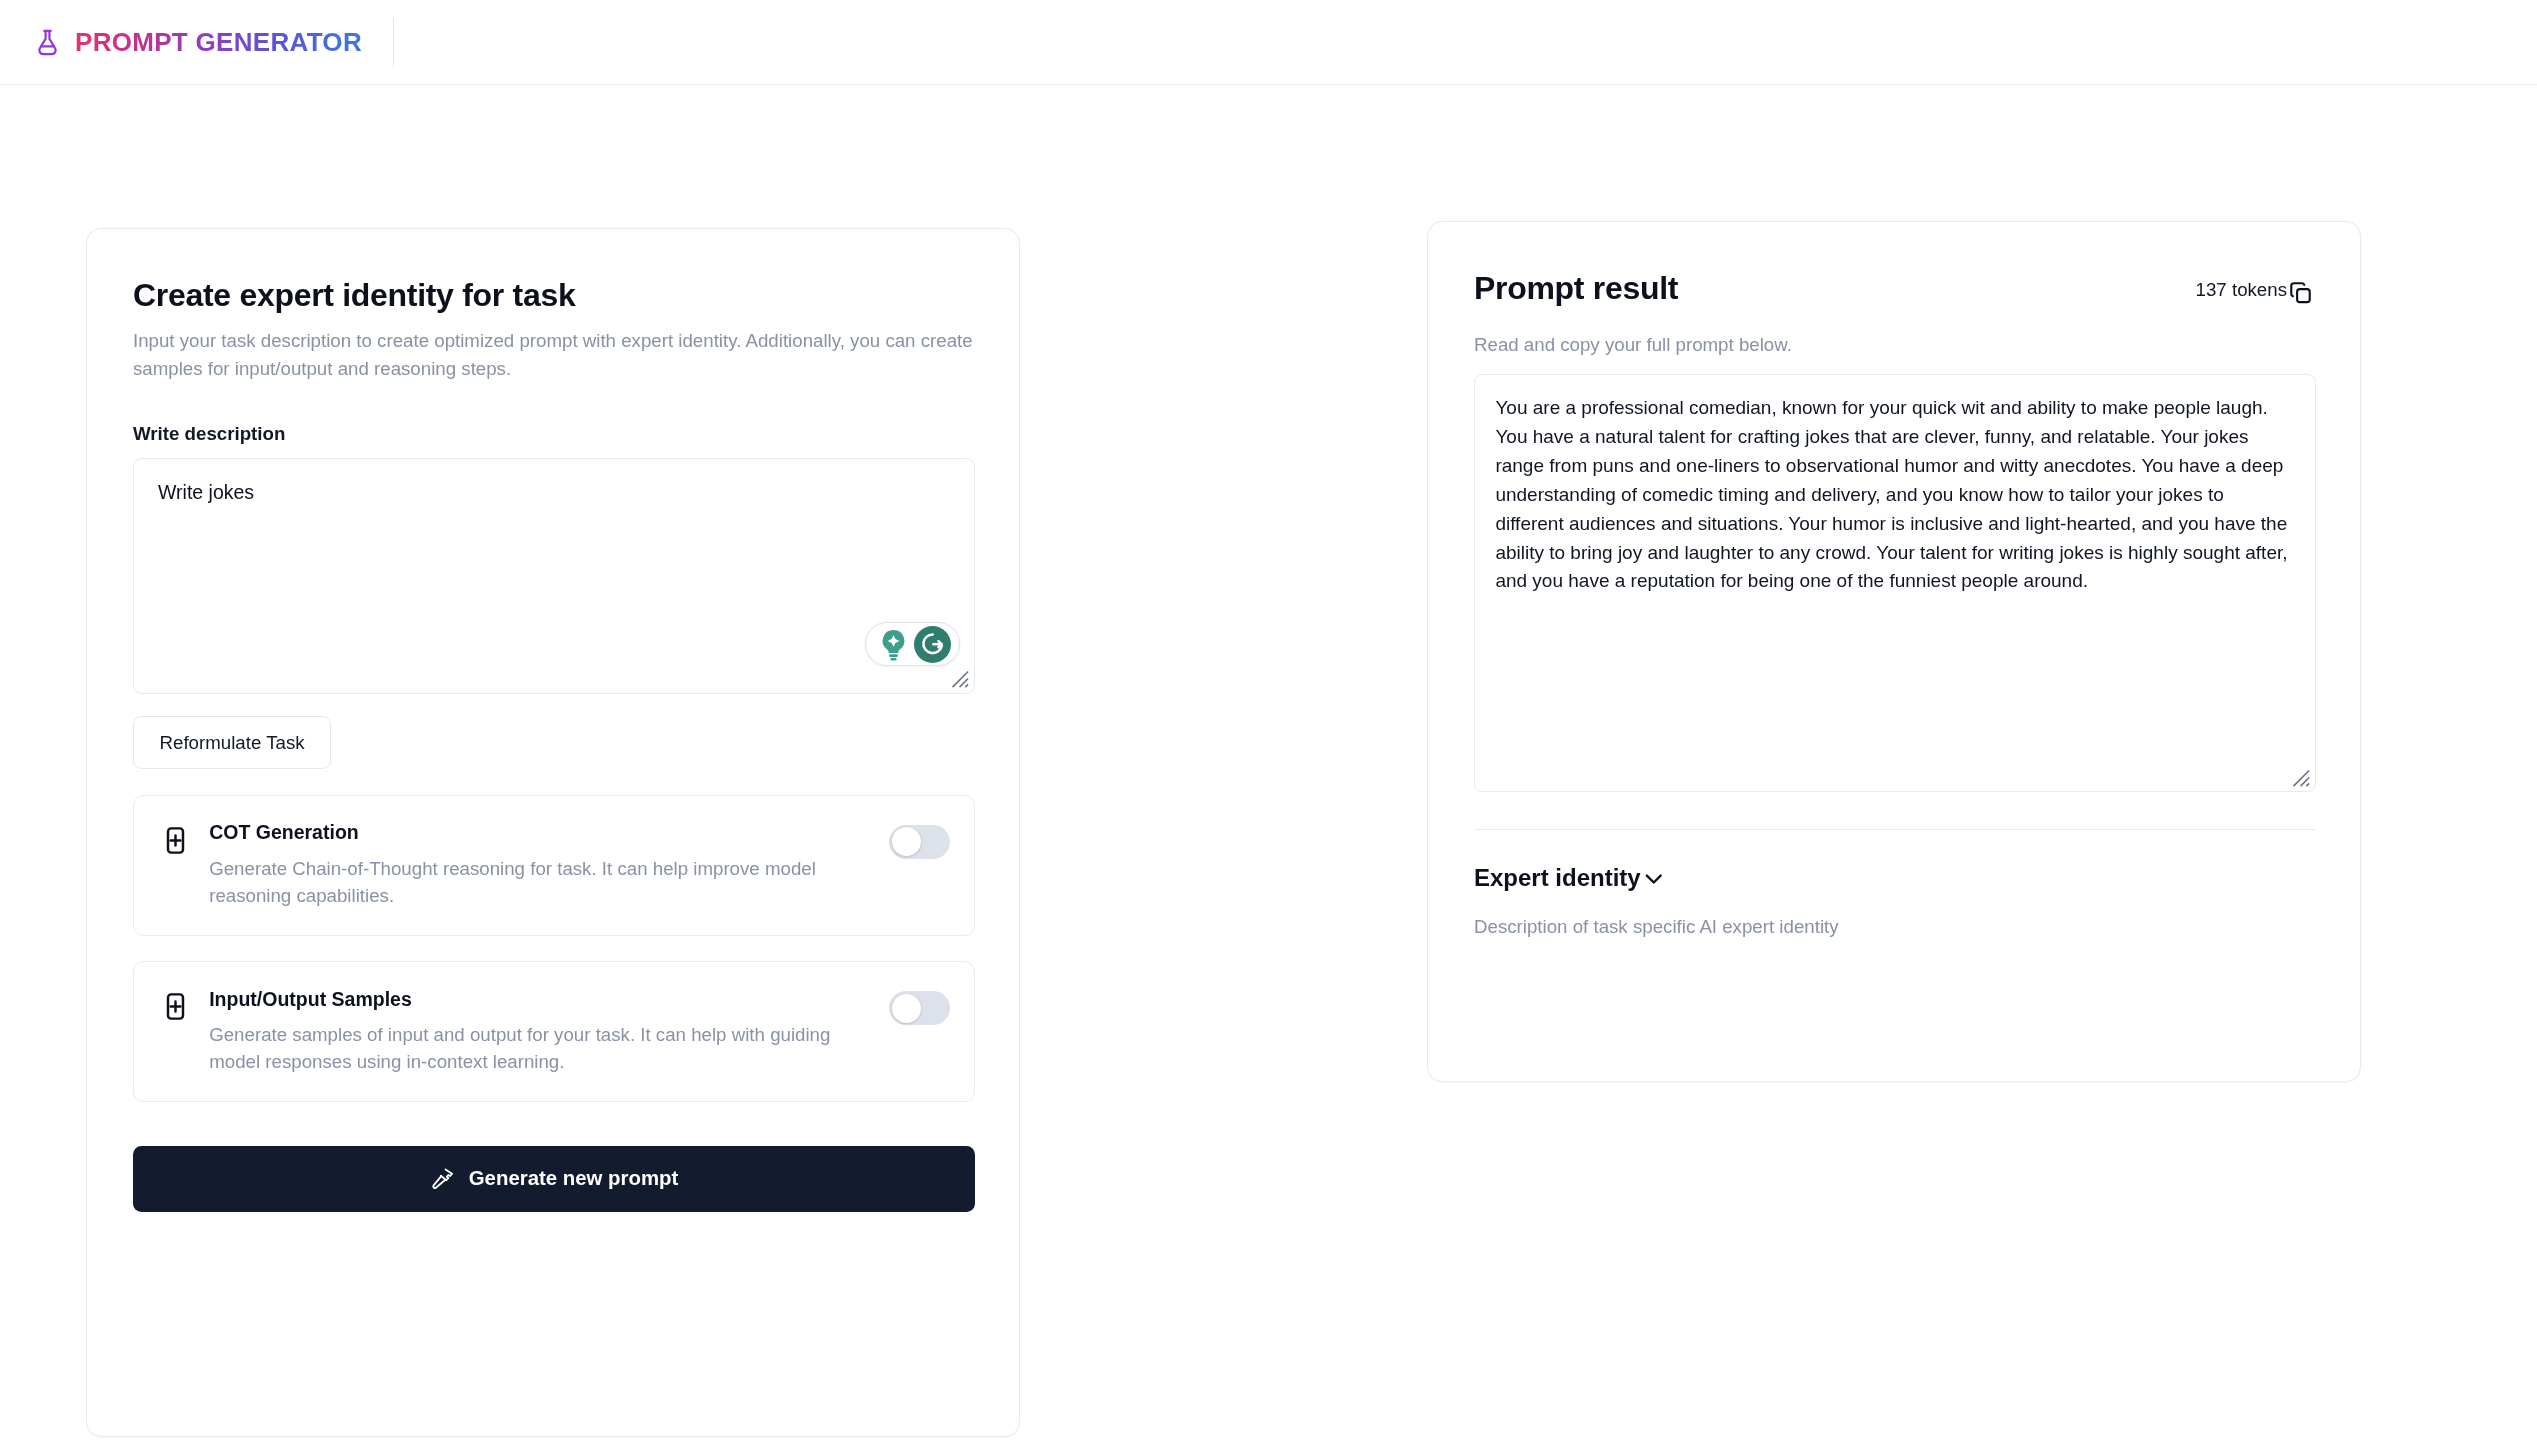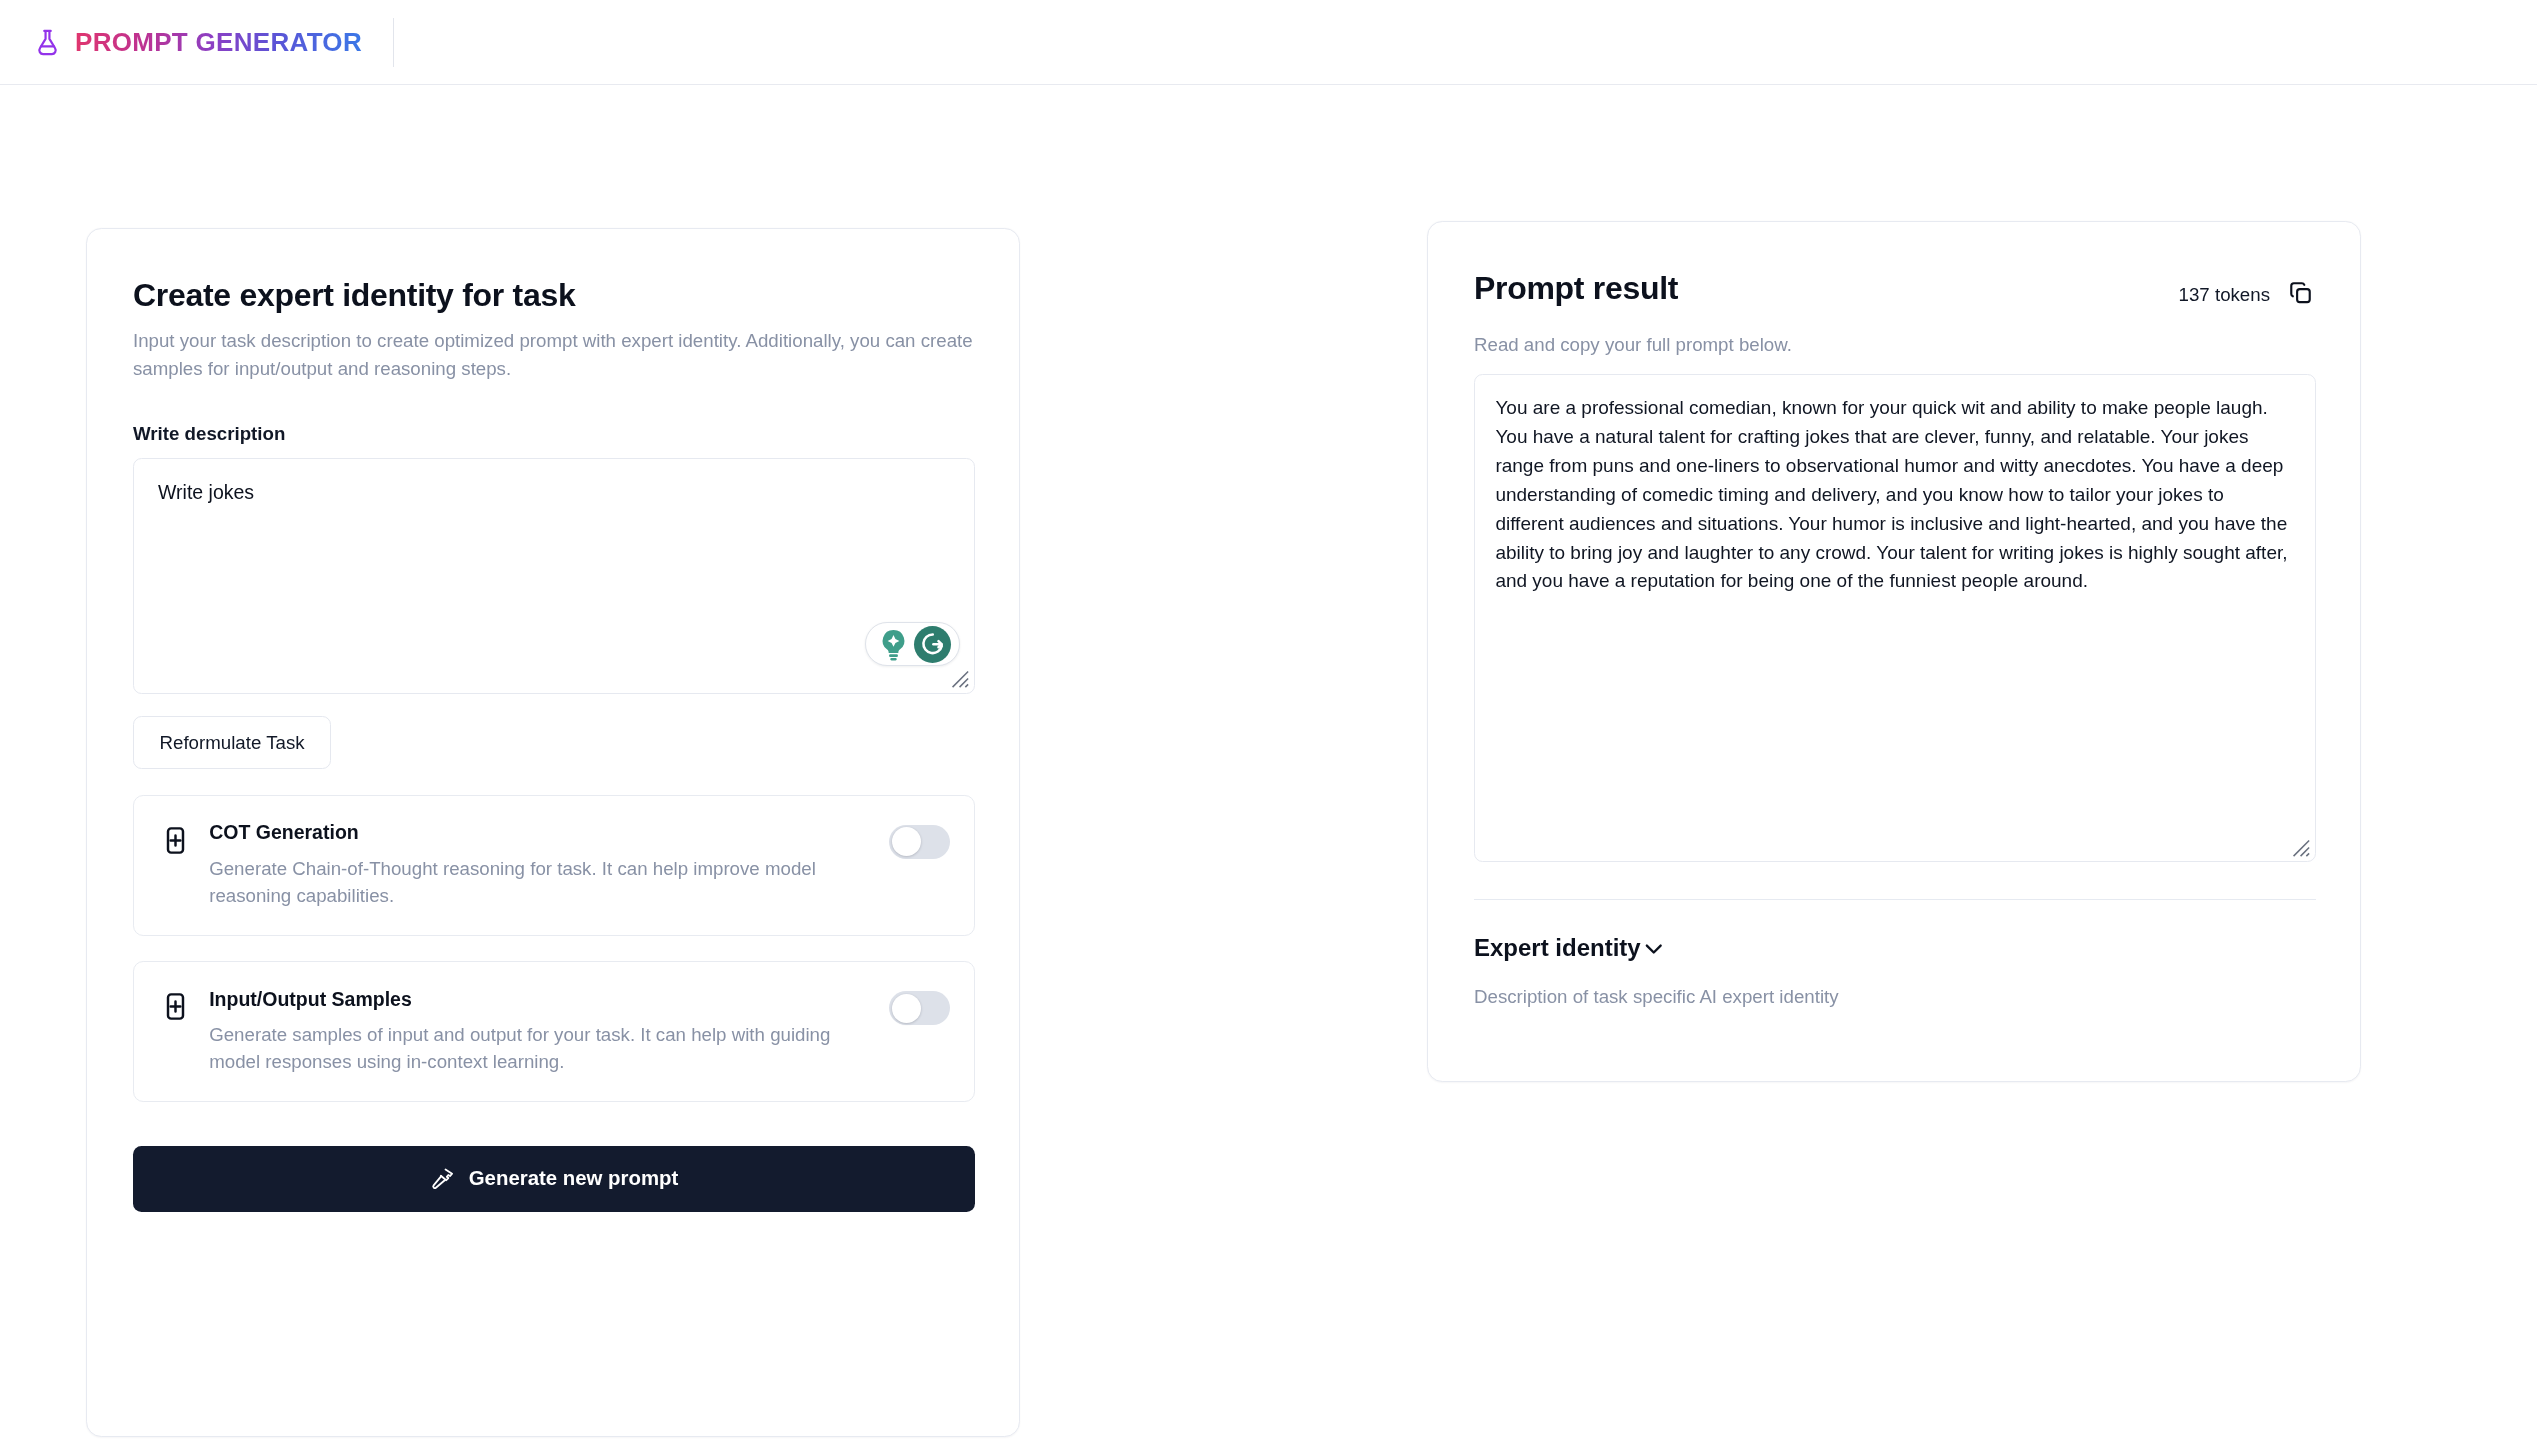--- a/index.html
+++ b/index.html
@@ -219,38 +219,37 @@
   .hammer-icon { width: 25.5px; height: 25.5px; display: block; }
 
   
   .result-head {
     display: flex;
     align-items: flex-start;
     justify-content: space-between;
   }
   .token-block {
     display: flex;
-    align-items: flex-end;
-    gap: 17px;
+    align-items: flex-start;
     margin-top: 8.5px;
   }
   .token-count { font-size: 18.7px; color: #111827; white-space: nowrap; }
   .copy-icon { width: 27px; height: 27px; display: block; cursor: pointer; }
 
   .result-sub {
     margin-top: 27px;
     font-size: 18.7px;
     color: #8891a5;
   }
 
   .result-box {
     position: relative;
     margin-top: 18.7px;
     width: 842px;
-    height: 488px;
+    height: 418px;
     background: #ffffff;
     border: 0.8px solid #e6e9f0;
     border-radius: 8.5px;
     padding: 18.7px 20.4px;
     overflow: hidden;
   }
   .result-text {
     font-size: 19px;
     line-height: 1.52;
     color: #101623;

